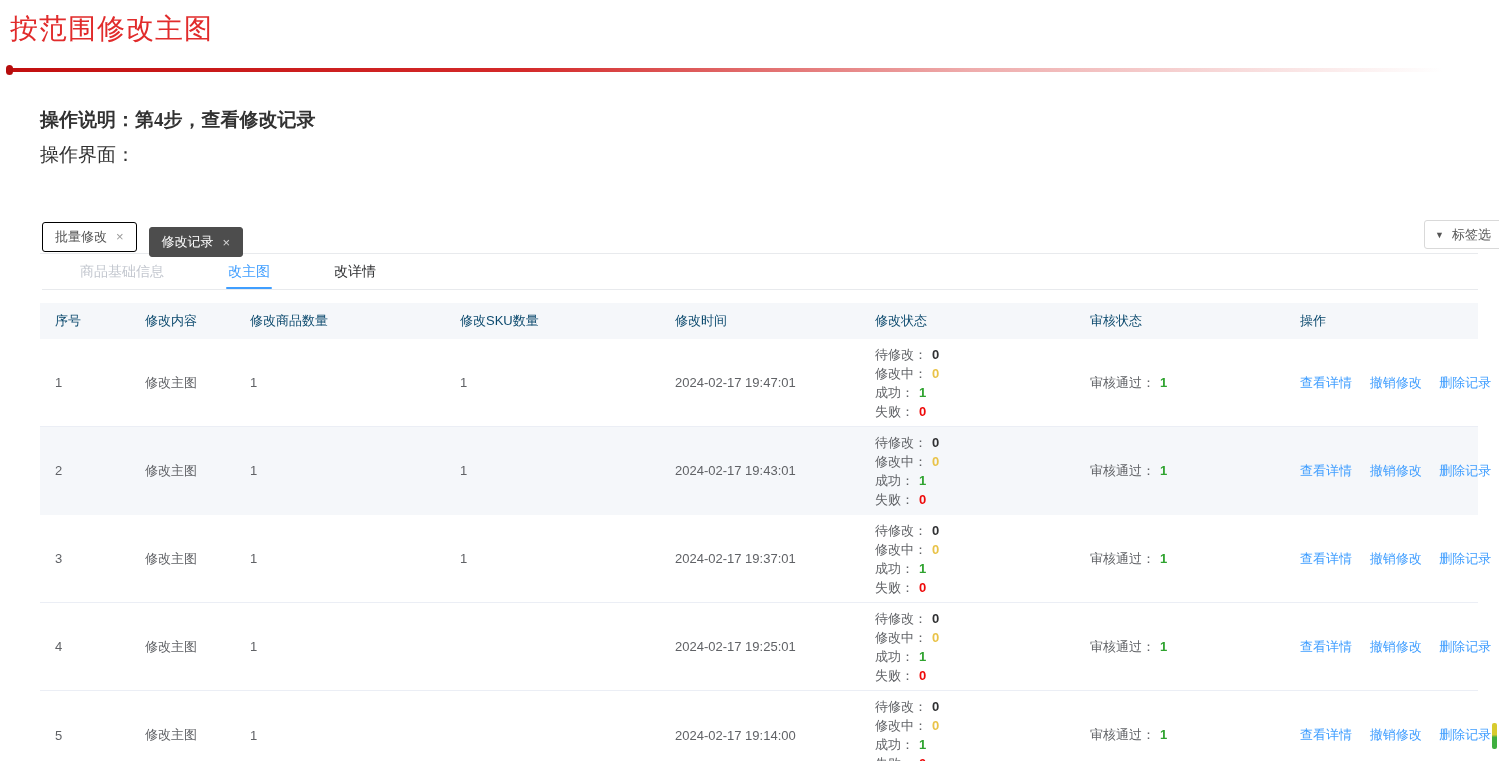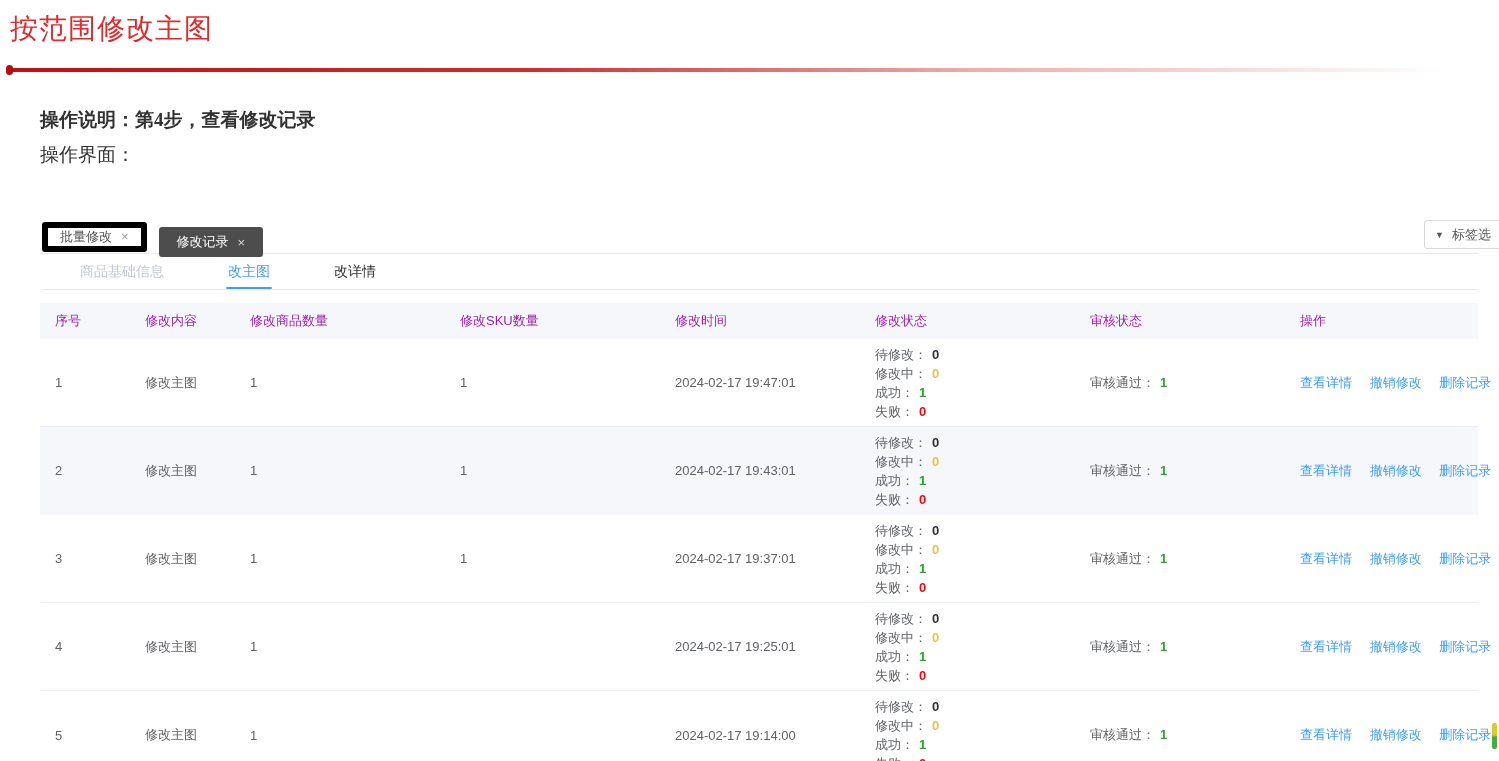--- a/index.html
+++ b/index.html
@@ -26,21 +26,21 @@
   }
   .instr-first{ margin-top:54px;font-weight:bold; }
 
   
   .shot{ position:absolute; left:0; top:215px; width:1499px; }
 
   
   .chip-row{ position:relative; height:38px; padding:5px 0 0 42px; display:flex; align-items:center; gap:12px; }
   .chip{
     height:30px; display:inline-flex; align-items:center; padding:0 12px;
-    background:#fff; border:6px solid #000000; border-radius:3px;
+    background:#fff; border:1px solid #000000; border-radius:3px;
     font-size:13px; color:#515151; cursor:pointer; white-space:nowrap;
   }
   .chip .chip-x{ margin-left:9px; color:#9a9a9a; font-size:13px; }
   .chip-active{ background:#4d4d4d; border-color:#4d4d4d; color:#fff;margin-top:11px; }
   .chip-active .chip-x{ color:#d6d6d6; }
   .tag-select{
     position:absolute; left:1424px; top:5px; height:29px; width:110px;
     border:1px solid #d9d9d9; border-radius:3px; background:#fff;
     display:flex; align-items:center; padding:0 10px; gap:8px;
     font-size:13px; color:#565656; cursor:pointer; white-space:nowrap;
@@ -57,21 +57,21 @@
   .subtab-active{ color:#409eff;text-align:center; }
   .subtab-active::after{ content:""; position:absolute; left:0; right:0; bottom:0;
     height:2px; background:#409eff; border-radius:1px; }
 
   
   .table{ margin:13px 0 0 40px; width:1438px; font-size:13px; color:#606266; }
   .t-head,.t-row{
     display:grid;
     grid-template-columns:90px 105px 210px 215px 200px 215px 210px 193px;
   }
-  .t-head{ background:#f5f7fa; height:36px; align-items:center; color:#a21caf; font-weight:500; }
+  .t-head{ background:#f5f7fa; height:36px; align-items:center; color:#0c4a6e; font-weight:500; }
   .th,.td{ padding-left:15px; }
   .t-row{ min-height:88px; align-items:center; background:#fff; border-bottom:1px solid #ebeef5; }
   .t-row:last-child{ border-bottom:none; }
   .t-row.highlight{ background:#f5f7fa; border-bottom-color:#f5f7fa; }
   .status-cell{ line-height:19px; }
   .s-label{ color:#606266; }
   .s-val{ font-weight:700; margin-left:5px; }
   .v-dark{ color:#303133; }
   .v-yellow{ color:#e9c348; }
   .v-green{ color:#2fa32f; }

